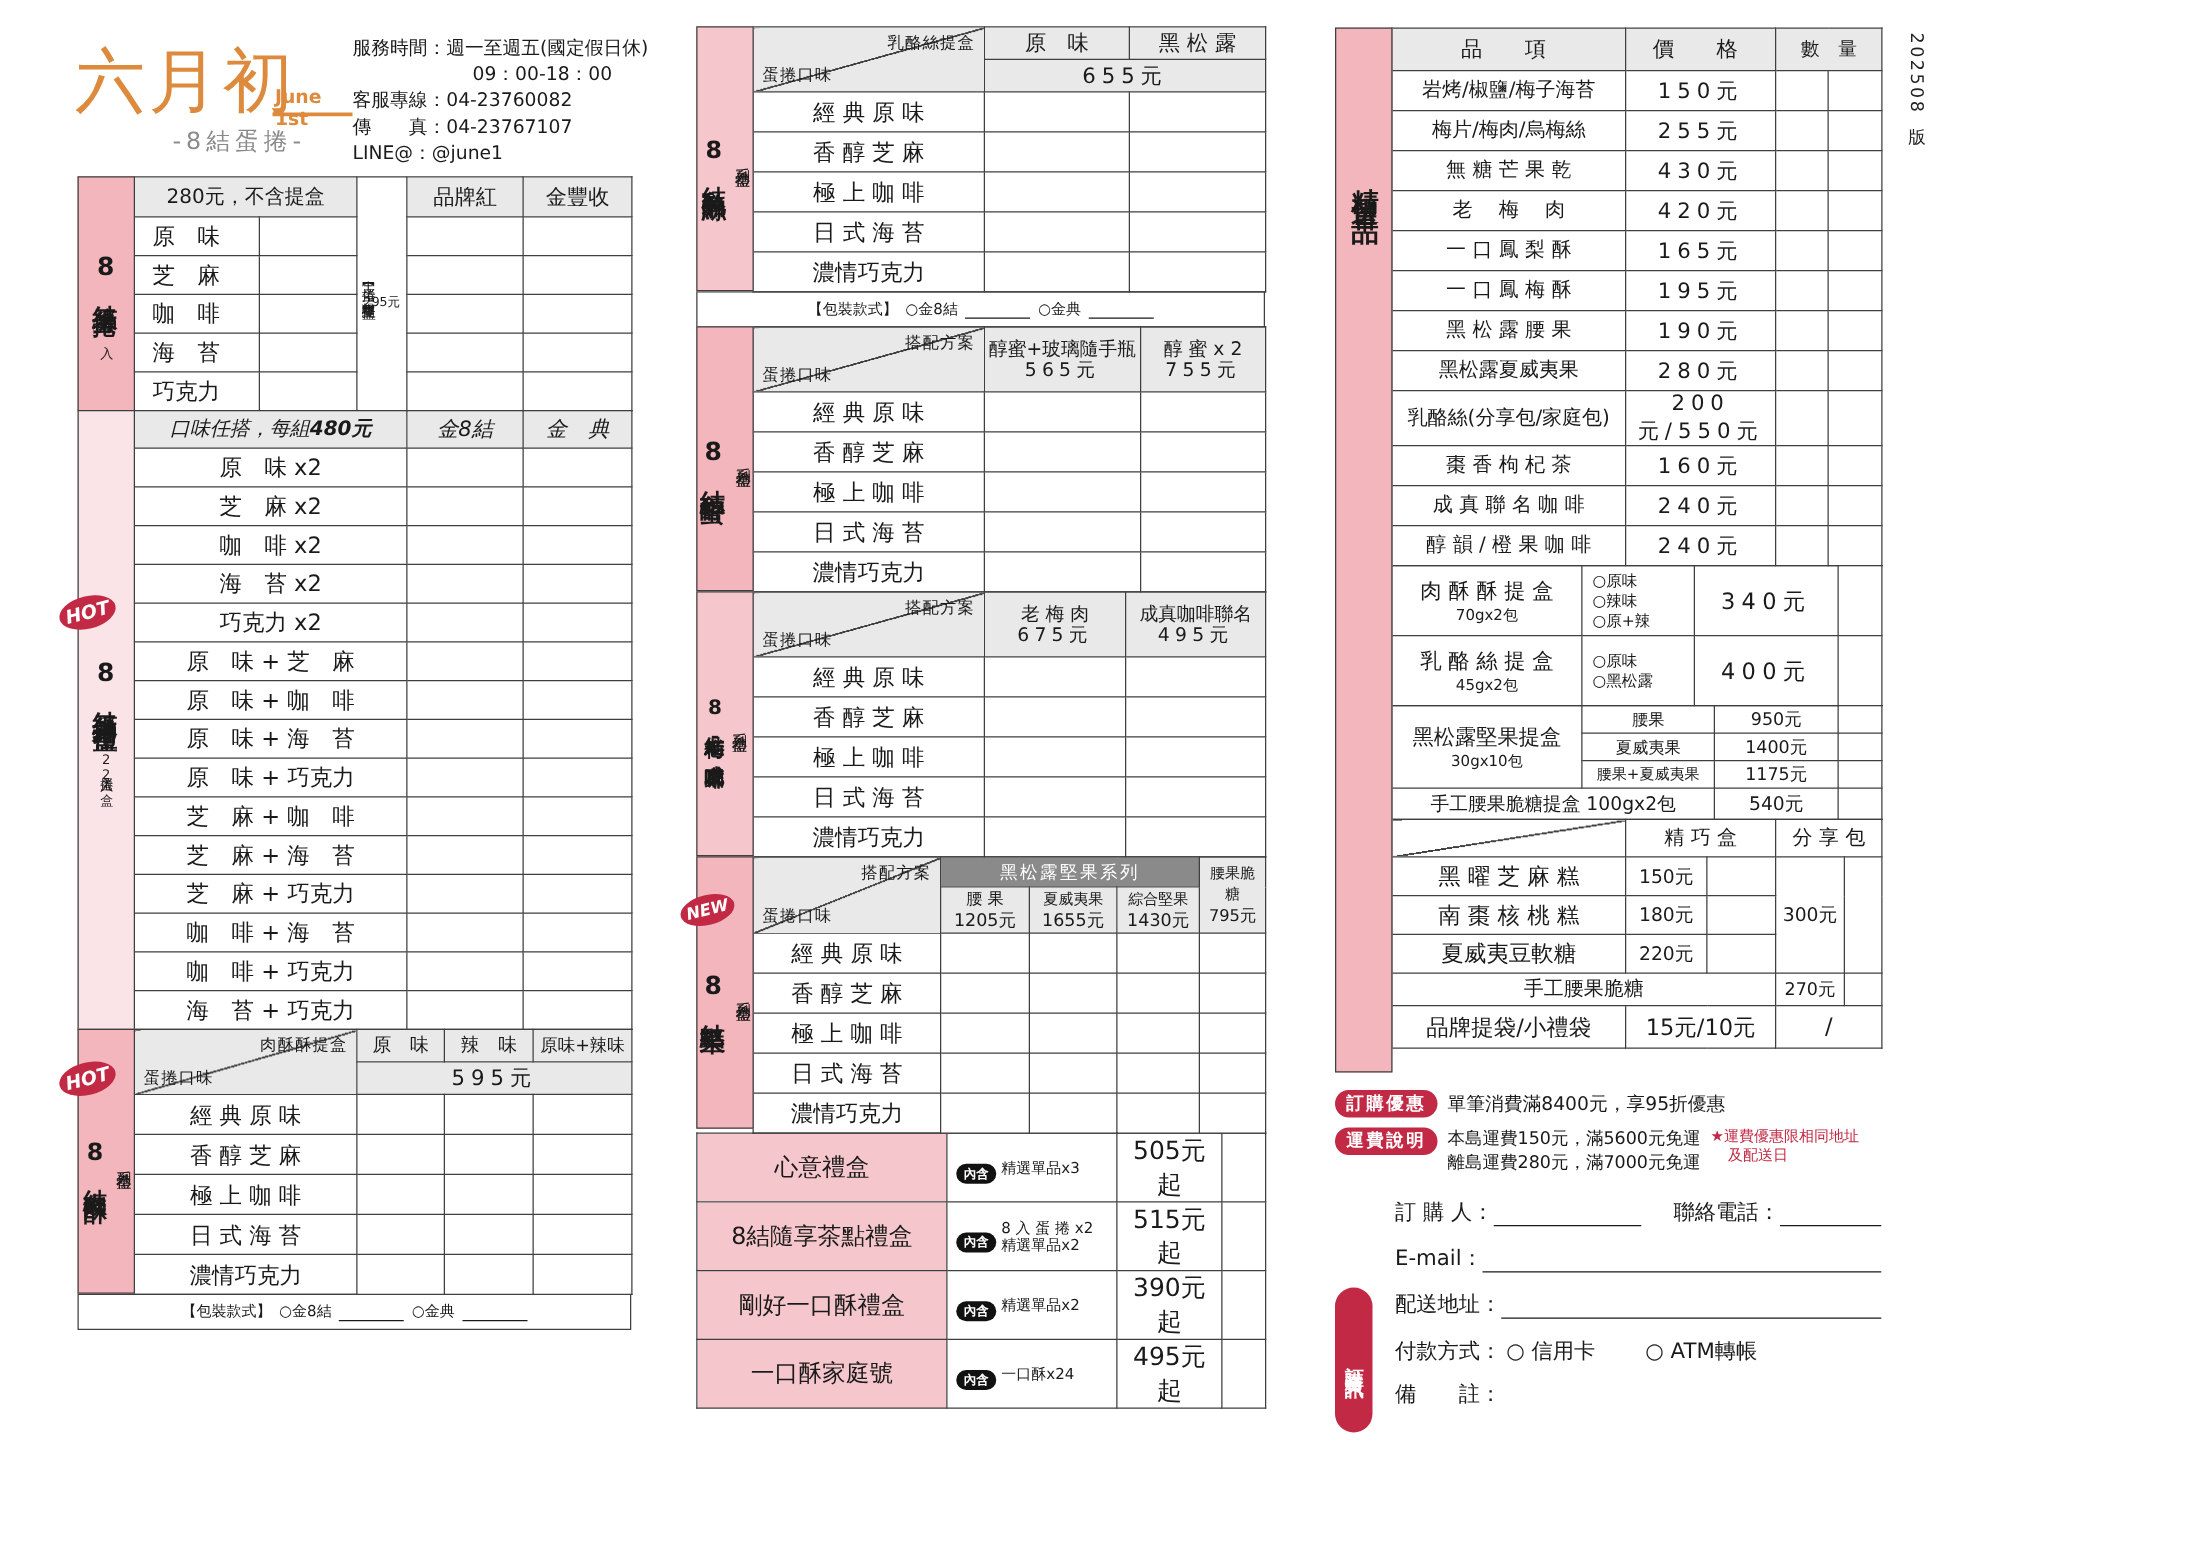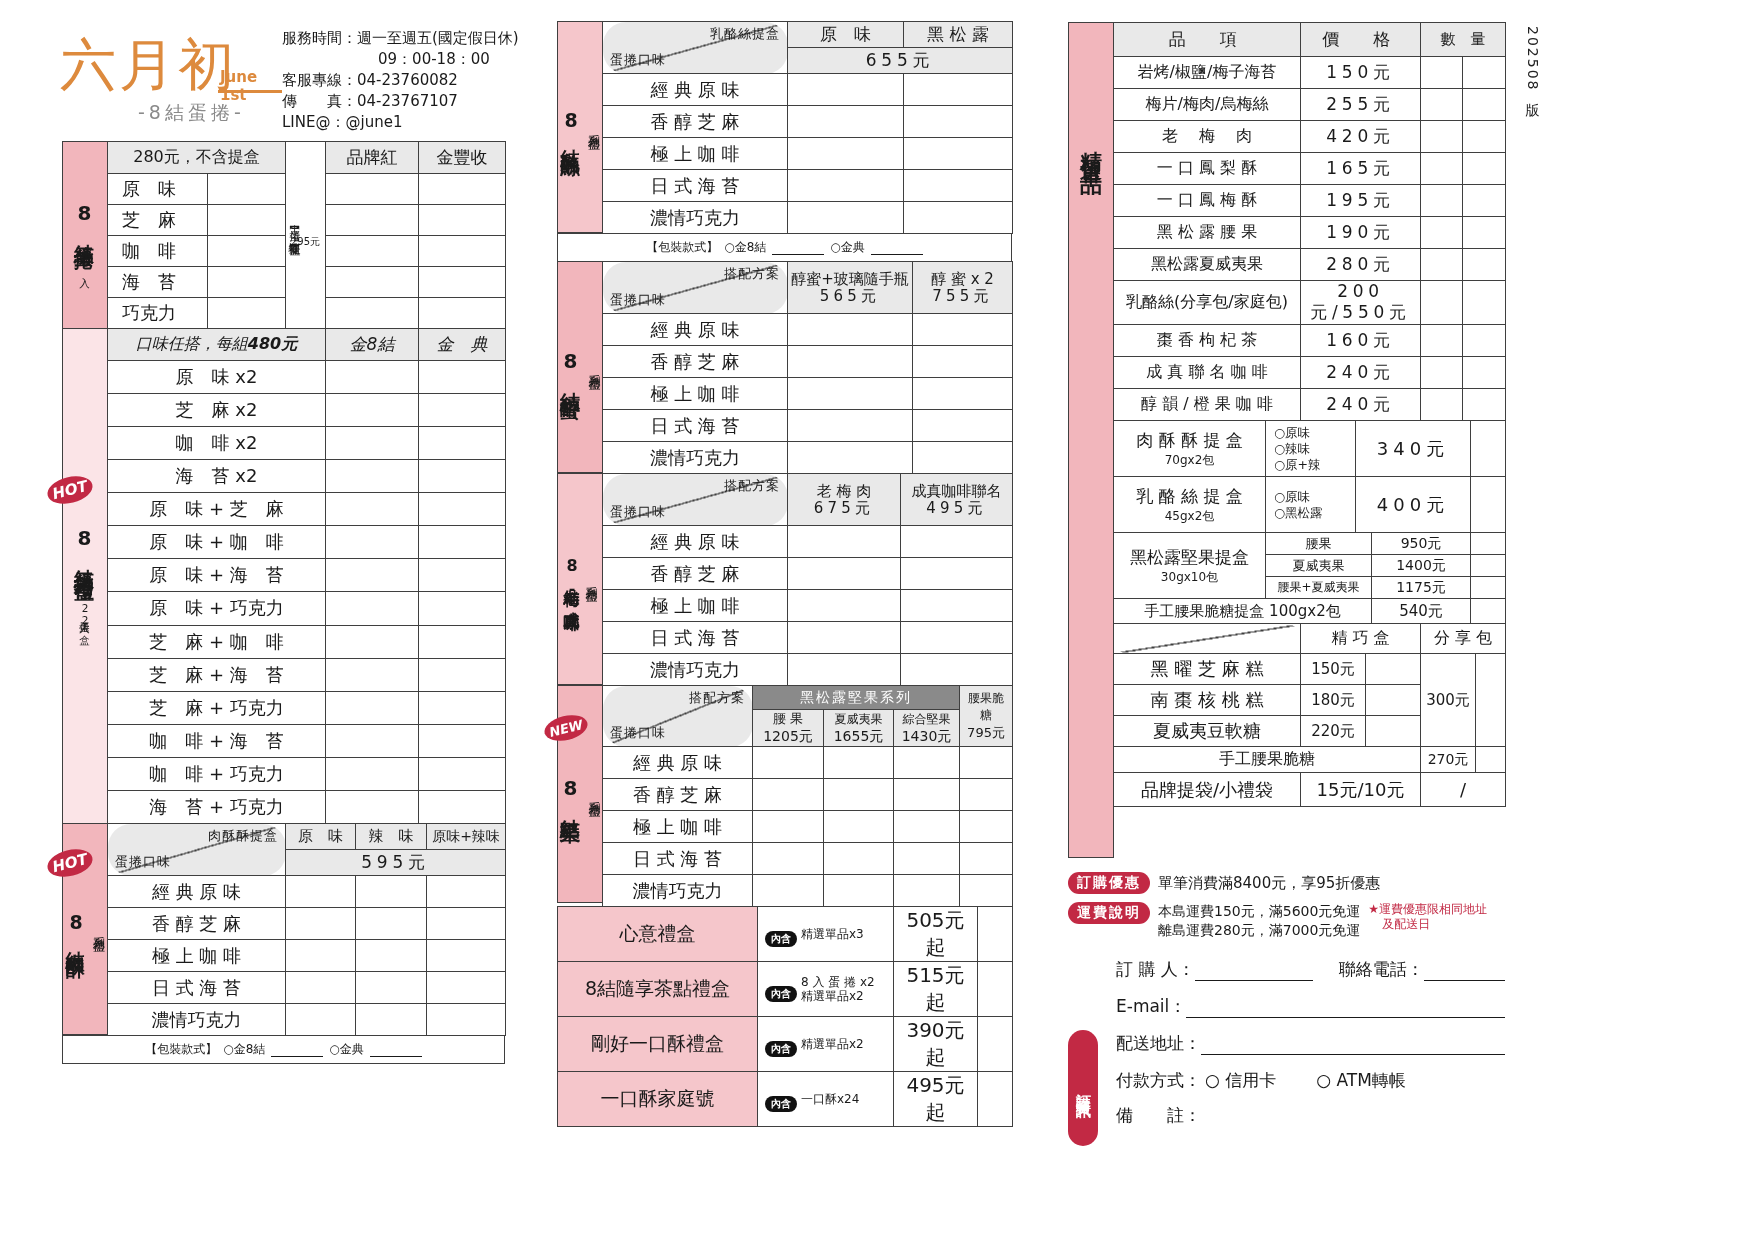--- a/index.html
+++ b/index.html
@@ -29,21 +29,21 @@
   .v-sub{writing-mode:vertical-rl;text-orientation:upright;font-size:12px;letter-spacing:1px;}
   .v-note{writing-mode:vertical-rl;text-orientation:upright;font-size:10.5px;margin-top:8px;}
   .pink1{background:#f2b6bc;}   
   .pink2{background:#fbe4e7;}   
   .pink3{background:#f5c6cb;}   
   .sec-table{margin-left:-1px;}
   .q{background:#fff;}
   .flv{font-size:18px;}
   .price-sp{letter-spacing:.28em;}
   
-  .diag{position:relative;background:linear-gradient(to bottom right,#e9e9e9 calc(50% - .7px),#3f3f3f calc(50% - .7px),#3f3f3f calc(50% + .7px),#e9e9e9 calc(50% + .7px));border-radius:23px;}
+  .diag{position:relative;background:linear-gradient(to bottom right,#e9e9e9 calc(50% - .7px),#3f3f3f calc(50% - .7px),#3f3f3f calc(50% + .7px),#e9e9e9 calc(50% + .7px));}
   .diag .dt{position:absolute;top:3px;right:7px;font-size:13px;letter-spacing:1px;}
   .diag .db{position:absolute;bottom:4px;left:7px;font-size:13px;letter-spacing:1px;}
   
   .oval{position:absolute;background:#c22944;color:#fff;font-weight:bold;font-style:italic;
         display:flex;align-items:center;justify-content:center;border-radius:50%;transform:rotate(-14deg);z-index:6;}
   .hot{width:46px;height:26px;font-size:15px;left:-16px;}
   .new{width:44px;height:24px;font-size:13px;}
   .pack-footer{border:1px solid #3f3f3f;margin-top:-1px;height:27px;display:flex;align-items:center;
                justify-content:center;font-size:12px;gap:6px;background:#fff;}
   .blank{display:inline-block;width:52px;border-bottom:1.5px solid #1a1a1a;height:14px;}
@@ -198,20 +198,25 @@
               <td class="q"></td>
               <td class="q"></td>
             </tr>
 
             <tr style="height:31px;">
               <td class="flv">海　苔 x2</td>
               <td class="q"></td>
               <td class="q"></td>
             </tr>
 
+            <tr style="height:31px;">
+              <td class="flv">巧克力 x2</td>
+              <td class="q"></td>
+              <td class="q"></td>
+            </tr>
 
             <tr style="height:31px;">
               <td class="flv">原　味 + 芝　麻</td>
               <td class="q"></td>
               <td class="q"></td>
             </tr>
 
             <tr style="height:31px;">
               <td class="flv">原　味 + 咖　啡</td>
               <td class="q"></td>
@@ -733,20 +738,29 @@
               <tr style="height:32px;">
                 <td class="flv name-rel" style="font-size:16px;">
                   <span class="oval new row-new">NEW</span>
                   <span>梅片/梅肉/烏梅絲</span>
                 </td>
                 <td class="price-sp">255元</td>
                 <td class="q"></td>
                 <td class="q"></td>
               </tr>
 
+              <tr style="height:32px;">
+                <td class="flv name-rel" style="font-size:16px;">
+                  
+                  <span>無 糖 芒 果 乾</span>
+                </td>
+                <td class="price-sp">430元</td>
+                <td class="q"></td>
+                <td class="q"></td>
+              </tr>
 
               <tr style="height:32px;">
                 <td class="flv name-rel" style="font-size:16px;">
                   
                   <span>老　 梅　 肉</span>
                 </td>
                 <td class="price-sp">420元</td>
                 <td class="q"></td>
                 <td class="q"></td>
               </tr>

